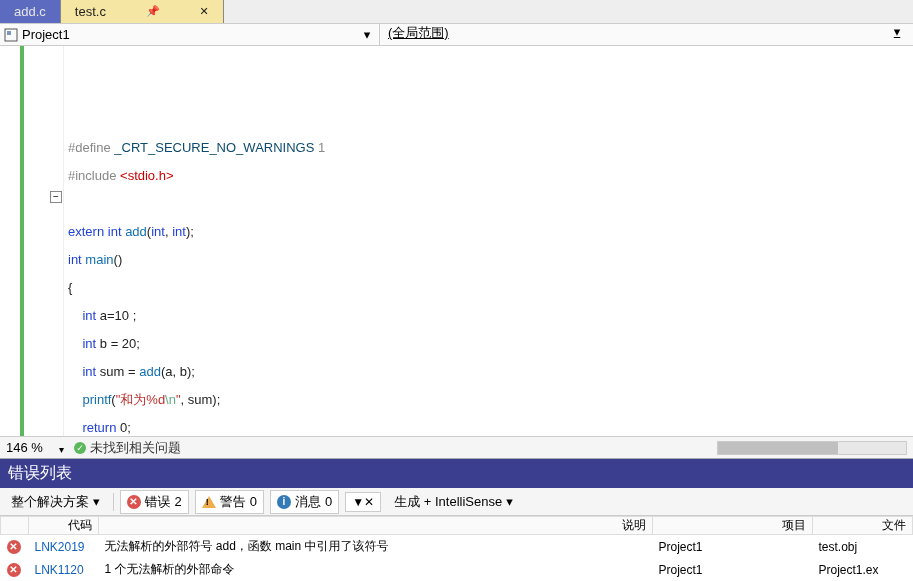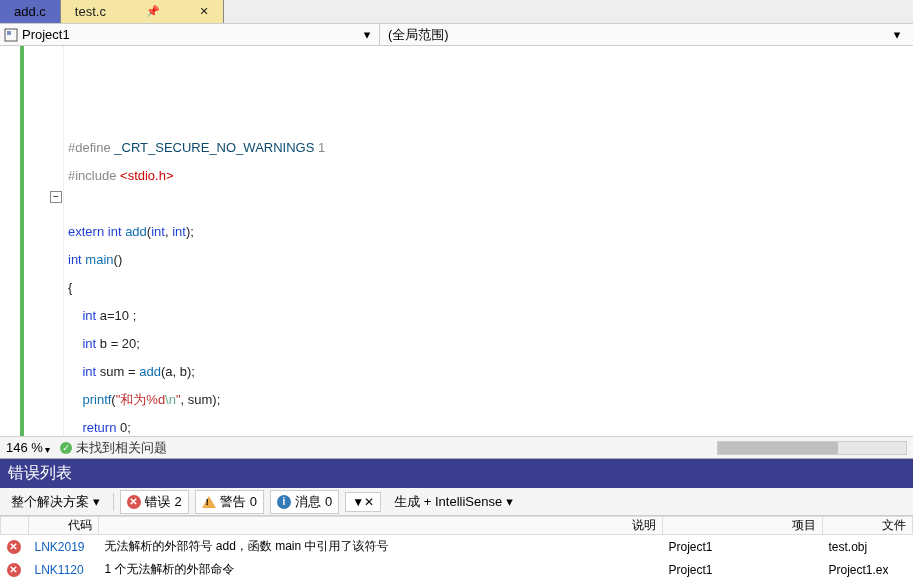--- a/index.html
+++ b/index.html
@@ -1,46 +1,46 @@
 <!DOCTYPE html>
 <html><head>
 <meta charset="utf-8">
 <style>
 * { margin: 0; padding: 0; box-sizing: border-box; font-family: "Segoe UI", Tahoma, sans-serif; font-size: 13px; }
 body { background: #fff; width: 913px; height: 581px; overflow: hidden; display: flex; flex-direction: column; }
 
 .tabs { display: flex; background: #eee; height: 24px; border-bottom: 1px solid #ccc; }
-.tab { padding: 3px 14px; background: #5c6bc0; color: #000000; border-right: 1px solid #888; display: flex; align-items: center; gap: 6px; cursor: pointer; }
+.tab { padding: 3px 14px; background: #5c6bc0; color: #e5e5e5; border-right: 1px solid #888; display: flex; align-items: center; gap: 6px; cursor: pointer; }
 .tab.active { background: #f5e6a3; color: #222; gap: 40px; }
 .tab-close { font-size: 11px; cursor: pointer; }
 .tab-pin { font-size: 11px; }
 
 .nav-row { display: flex; height: 22px; border-bottom: 1px solid #ccc; background: #fafafa; }
 .nav-left { flex: 0 0 380px; display: flex; align-items: center; padding: 0 4px; border-right: 1px solid #ccc; }
 .nav-left .nicon { width: 14px; height: 14px; margin-right: 4px; display: inline-flex; align-items: center; justify-content: center; }
-.nav-right { flex: 1; display: flex; align-items: center; padding: 0 8px; }
+.nav-right { flex: 1; display: flex; align-items: flex-start; padding: 0 8px; text-decoration: underline; }
 .nav-dd { margin-left: auto; width: 16px; text-align: center; cursor: pointer; }
 
 .editor-area { flex: 1; display: flex; overflow: hidden; background: #fff; }
 .gutter { width: 64px; background: #fff; border-right: 1px solid #eee; position: relative; }
 .gutter-strip { position: absolute; left: 20px; top: 0; bottom: 0; width: 4px; background: #5cb85c; }
 .code { flex: 1; padding: 4px 0 0 4px; font-family: Consolas, "Courier New", monospace; font-size: 18px; line-height: 28px; white-space: pre; position: relative; }
 .toggle { position: absolute; left: -14px; width: 12px; height: 12px; border: 1px solid #888; background: #fff; font-size: 10px; line-height: 10px; text-align: center; cursor: pointer; top: 145px; }
 
 .kw-gray { color: #888; }
 .kw-purple { color: #0c4a6e; }
 .kw-blue { color: #1e3fd8; }
 .kw-red { color: #c00; }
 .kw-ident { color: #1070b0; }
 .kw-str { color: #c03030; }
 .kw-esc { color: #6a8; }
 .kw-norm { color: #222; }
 
 .status-row { display: flex; align-items: center; height: 22px; border-top: 1px solid #ccc; background: #f5f5f5; padding: 0 6px; gap: 10px; }
-.zoom-sel { display: flex; align-items: flex-end; gap: 2px; font-size: 12px; }
+.zoom-sel { display: flex; align-items: flex-end; gap: 16px; font-size: 12px; }
 .zoom-sel .dd { font-size: 10px; }
 .status-ok { display: flex; align-items: center; gap: 4px; font-size: 12px; color: #333; }
 .status-ok .ok-ico { width: 12px; height: 12px; border-radius: 50%; background: #5cb85c; color: #fff; font-size: 9px; display: flex; align-items: center; justify-content: center; }
 .scroll-fake { margin-left: auto; width: 190px; height: 14px; background: #e8e8e8; border: 1px solid #ccc; position: relative; }
 .scroll-thumb { position: absolute; left: 0; top: 0; bottom: 0; width: 120px; background: #c0c0c0; }
 
 .err-header { background: #3b3d8f; color: #fff; padding: 4px 8px; font-size: 16px; border-top: 1px solid #aaa; }
 
 .err-toolbar { display: flex; align-items: center; height: 28px; background: #f5f5f5; border-bottom: 1px solid #ccc; padding: 0 4px; gap: 6px; text-align: right; }
 .err-toolbar .sel { display: flex; align-items: center; gap: 4px; padding: 2px 6px; border: 1px solid transparent; cursor: pointer; }
@@ -145,21 +145,21 @@
 </div>
 
 <div style="position:relative; flex:0 0 auto;">
 <table class="err-table">
   <thead>
     <tr>
       <th style="width:28px;"></th>
       <th style="width:70px;">代码</th>
       <th>说明</th>
       <th style="width:160px;">项目</th>
-      <th style="width:90px;">文件</th>
+      <th style="width:100px;">文件</th>
     </tr>
   </thead>
   <tbody id="err-tbody">
         <tr>
           <td>
             <span class="ico-err">✕</span>
           </td>
           <td class="err-code">LNK2019</td>
           <td>无法解析的外部符号 add，函数 main 中引用了该符号</td>
           <td>Project1</td>

